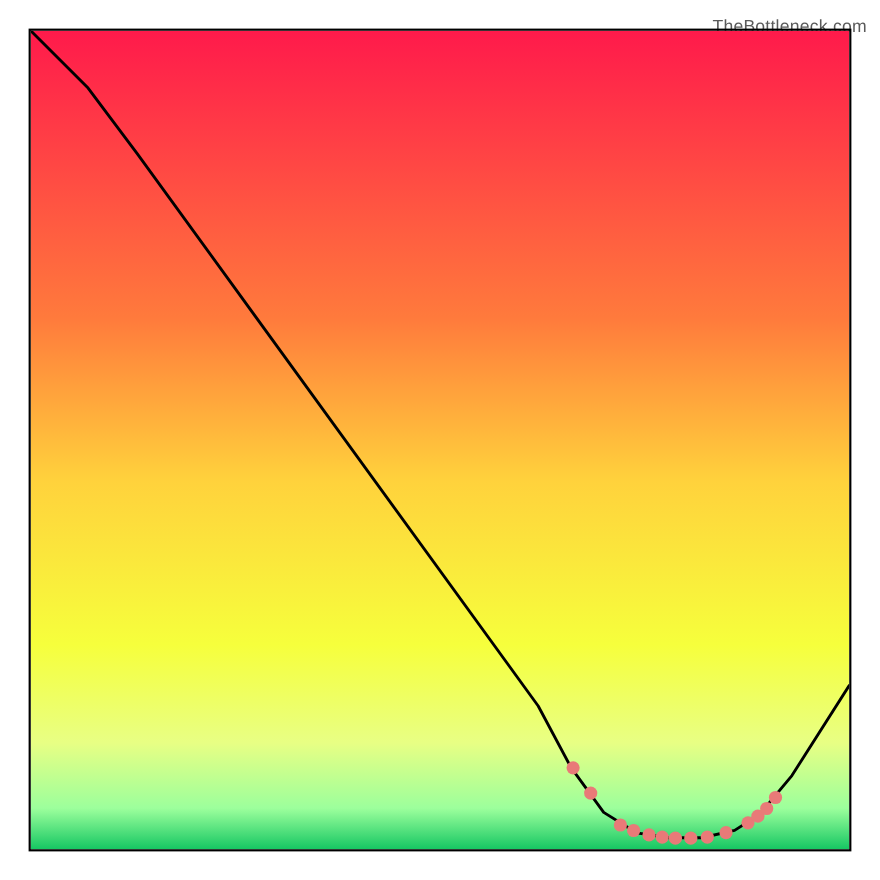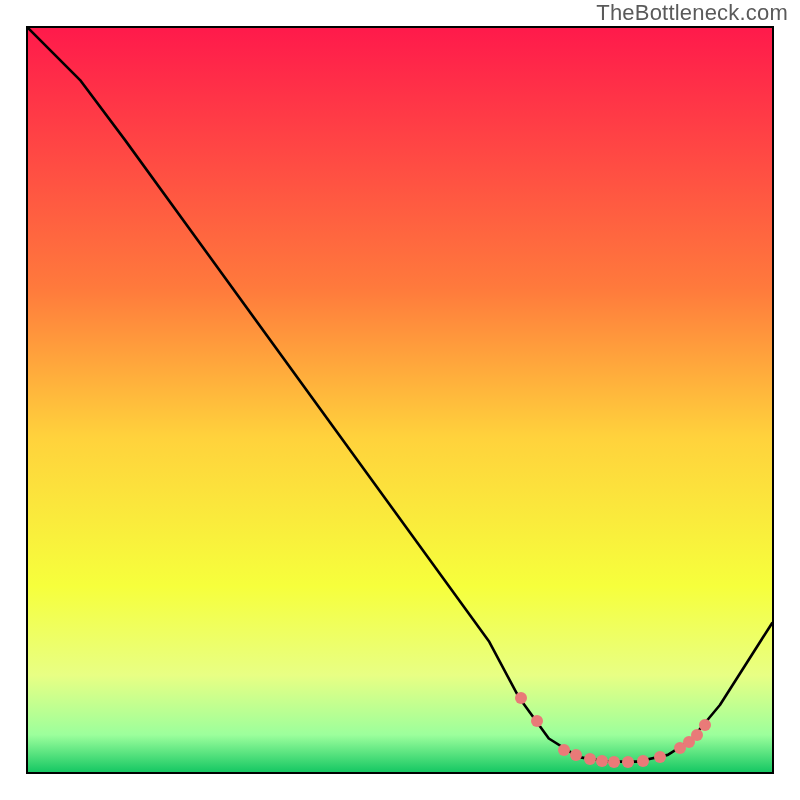--- a/index.html
+++ b/index.html
@@ -1,17 +1,17 @@
 <!DOCTYPE html>
 <html><head>
 <meta charset="utf-8">
 <style>
 html,body{margin:0;padding:0;width:800px;height:800px;background:#fff}
 .chart{position:relative;width:800px;height:800px}
-.watermark{position:absolute;top:0;right:12px;font-family:Arial,Helvetica,sans-serif;font-size:22px;color:#5a5a5a;font-weight:400;letter-spacing:.2px}
+.watermark{position:absolute;top:16px;right:12px;font-family:Arial,Helvetica,sans-serif;font-size:16px;color:#5a5a5a;font-weight:400;letter-spacing:.2px}
 .plot{position:absolute;left:26px;top:26px;width:748px;height:748px;border:2px solid #000;box-sizing:border-box}
 .bg{position:absolute;left:0;top:0;width:100%;height:100%}
 svg.curve{position:absolute;left:0;top:0;width:100%;height:100%}
 .marker{position:absolute;width:12px;height:12px;border-radius:50%;background:#e97a78;transform:translate(-50%,-50%)}
 </style>
 </head>
 <body>
 
 <div class="chart">
   <div class="watermark">TheBottleneck.com</div>

